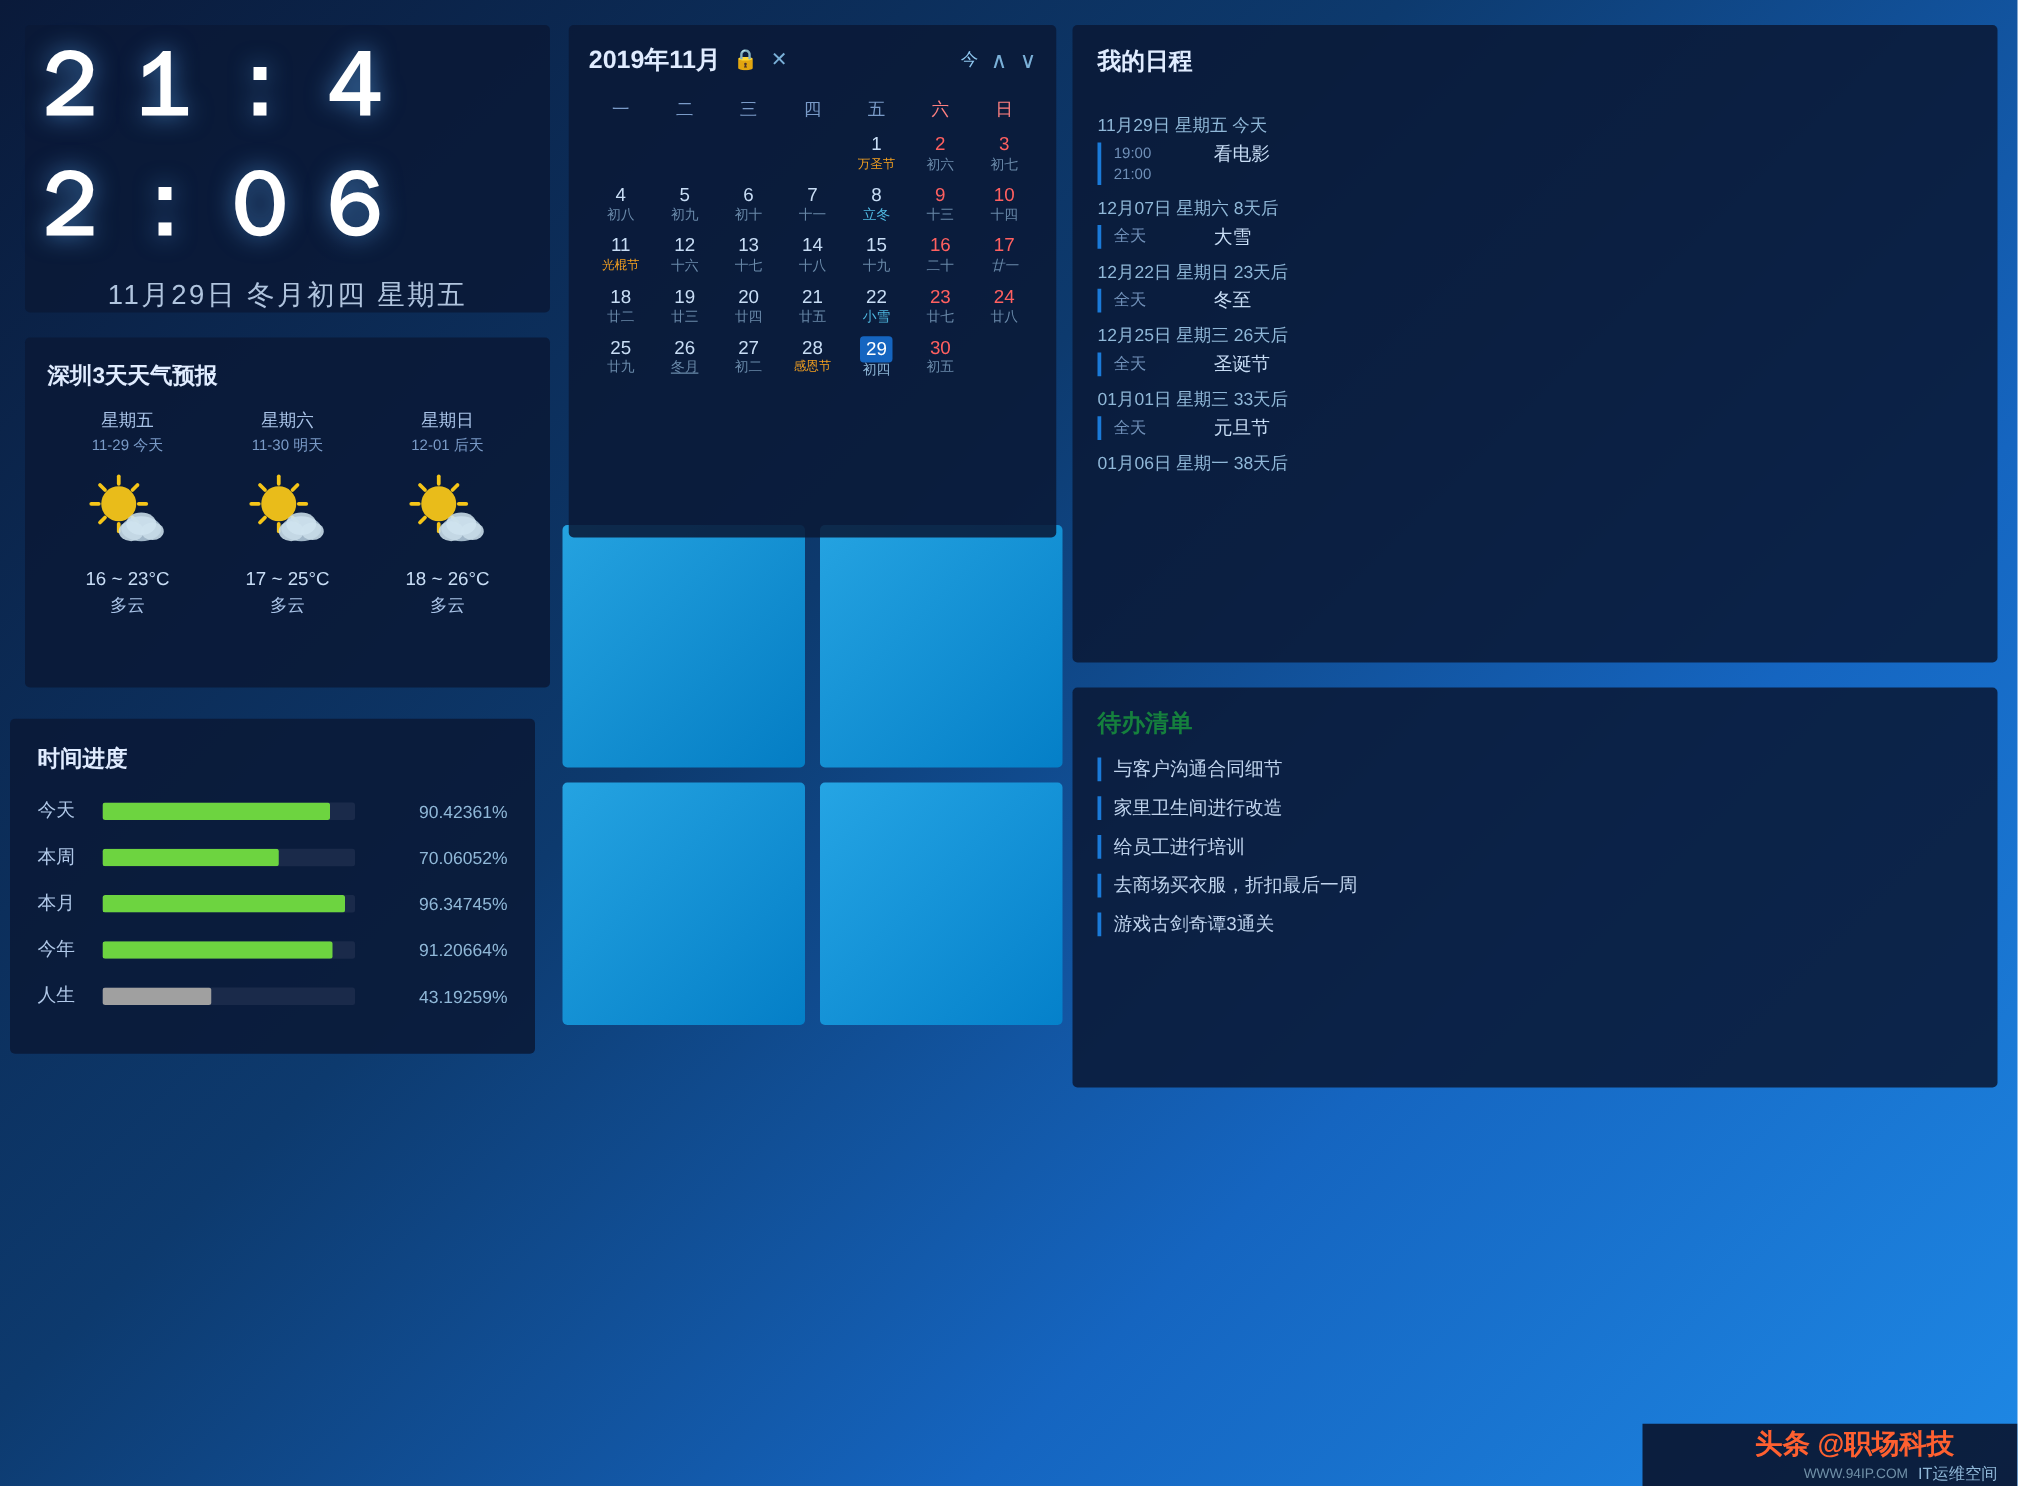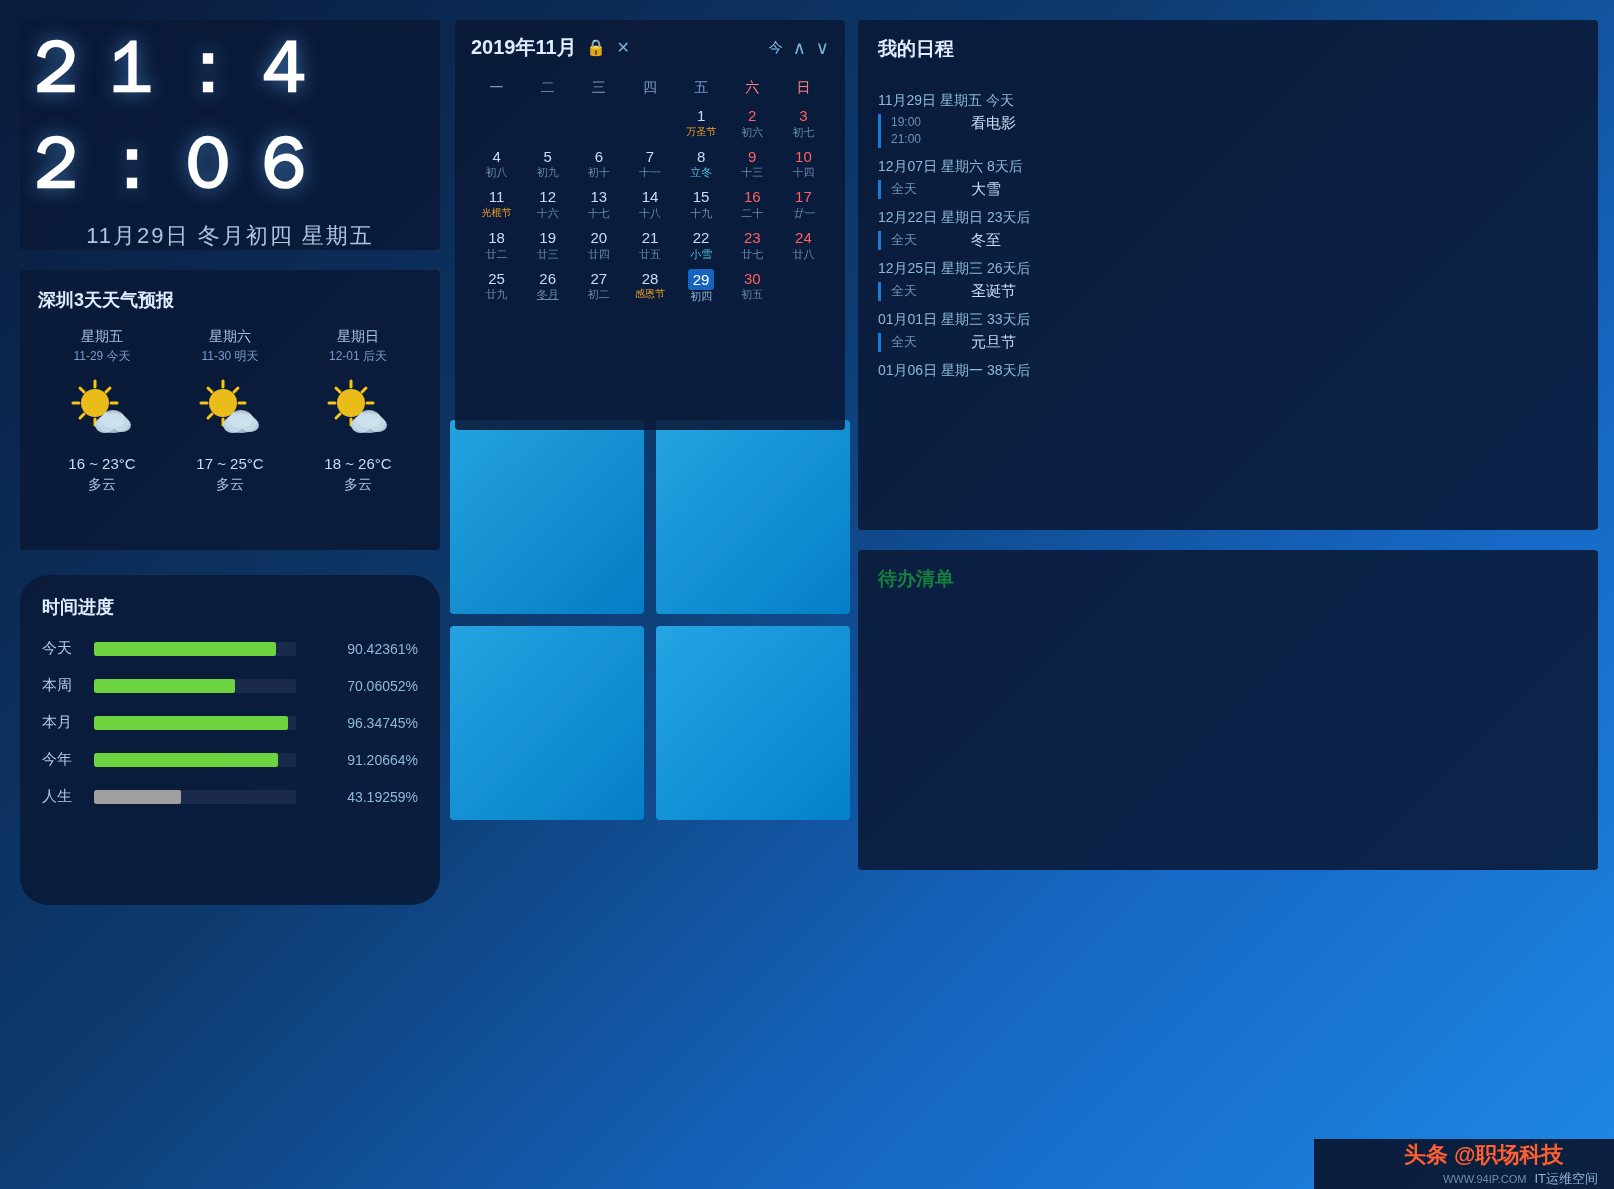--- a/index.html
+++ b/index.html
@@ -110,26 +110,25 @@
       color: #c8ddf5;
       margin-bottom: 4px;
     }
     .weather-desc {
       font-size: 14px;
       color: #aac4e8;
     }
 
     
     .progress-panel {
-      left: 20px;
+      left: 8px;
       top: 575px;
       width: 420px;
-      height: 330px;
+      height: 268px;
       padding: 20px 22px;
-      border-radius: 28px;
     }
     .progress-title {
       font-size: 18px;
       color: #e0ecff;
       font-weight: bold;
       margin-bottom: 20px;
     }
     .progress-item {
       display: flex;
       align-items: center;
@@ -667,20 +666,37 @@
       <div class="schedule-item">
         <div class="schedule-allday" style="white-space: pre;">全天</div>
         <div class="schedule-event">元旦节</div>
       </div>
       <div class="schedule-date-header">01月06日 星期一 38天后</div>
     </div>
 </div>
 
 <div class="panel todo-panel">
   <div class="todo-title">待办清单</div>
+  <div id="todo-content">
+      <div class="todo-item">
+        <span class="todo-text">与客户沟通合同细节</span>
+      </div>
+      <div class="todo-item">
+        <span class="todo-text">家里卫生间进行改造</span>
+      </div>
+      <div class="todo-item">
+        <span class="todo-text">给员工进行培训</span>
+      </div>
+      <div class="todo-item">
+        <span class="todo-text">去商场买衣服，折扣最后一周</span>
+      </div>
+      <div class="todo-item">
+        <span class="todo-text">游戏古剑奇谭3通关</span>
+      </div>
+    </div>
 </div>
 
 <div class="bottom-bar">
   <div style="text-align:right;">
     <div style="display:flex;align-items:center;gap:6px;">
       <span class="bottom-brand">头条 @职场科技</span>
     </div>
     <div style="display:flex;gap:8px;align-items:center;margin-left:39px;">
       <span class="bottom-url">WWW.94IP.COM</span>
       <span class="bottom-sub">IT运维空间</span>

